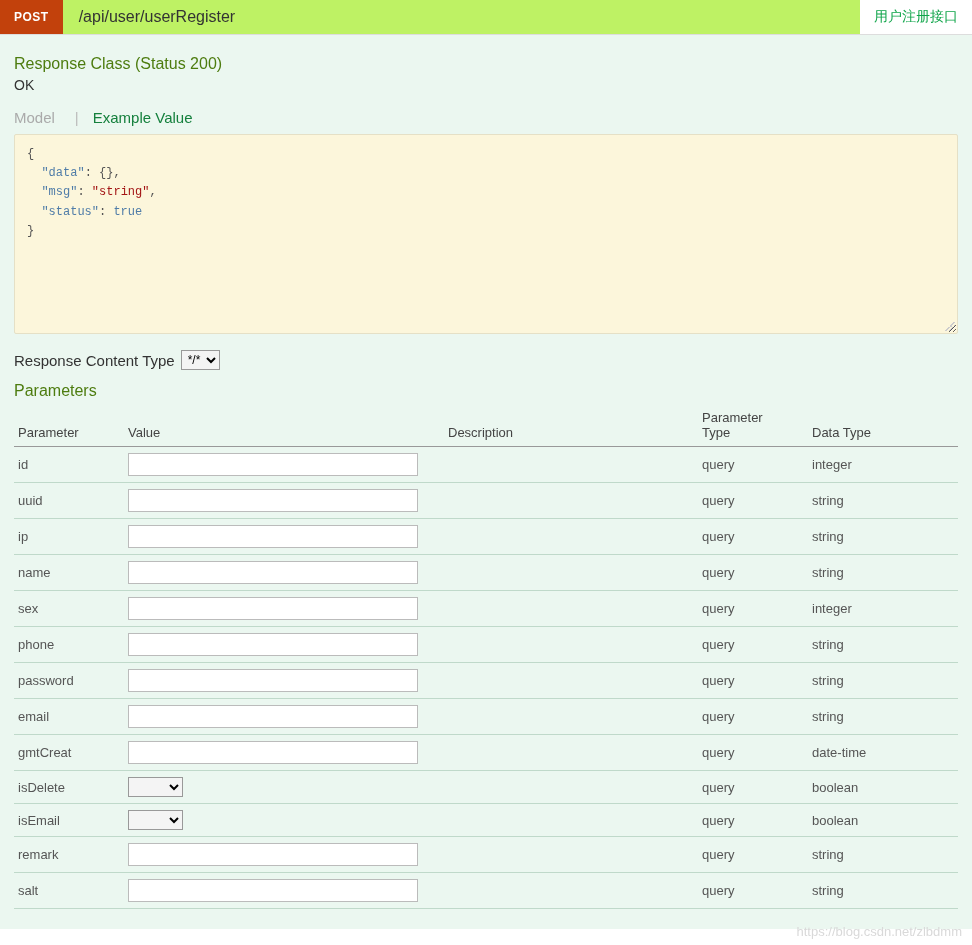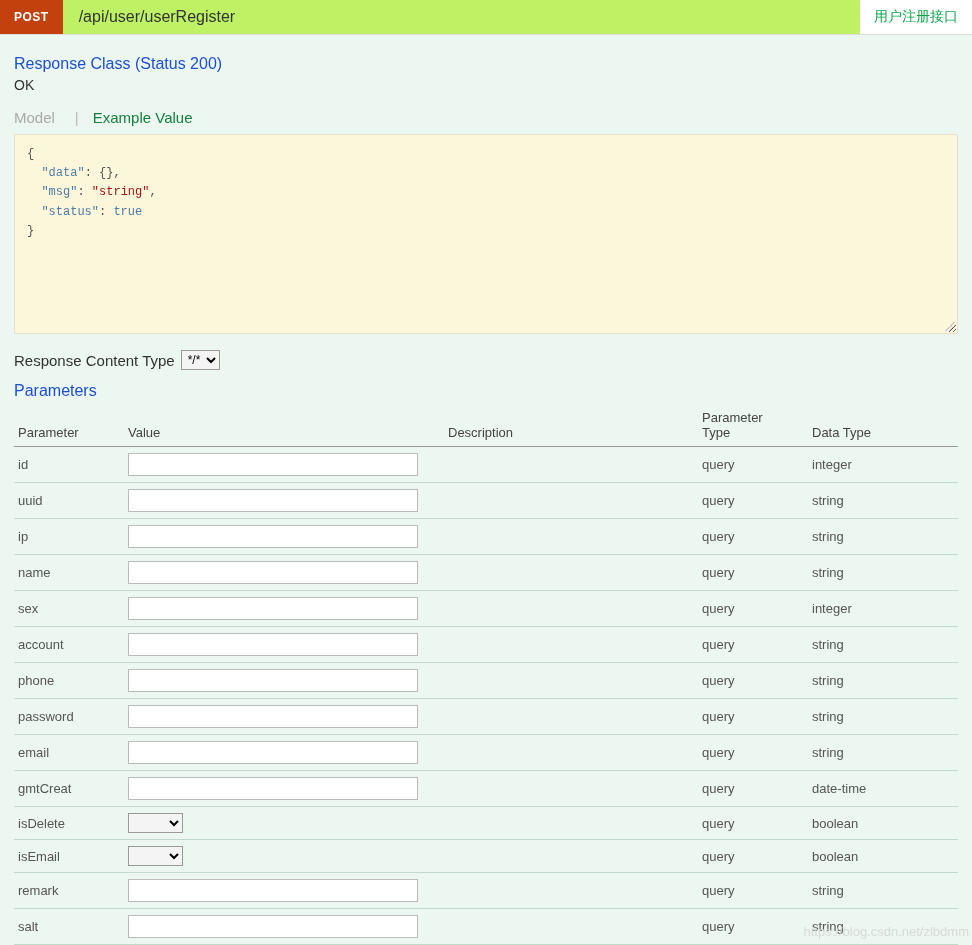--- a/index.html
+++ b/index.html
@@ -34,21 +34,21 @@
 .endpoint-desc {
   color: #10a54a;
   font-size: 14px;
   padding: 8px 14px;
 }
 .body {
   background: #ebf7f0;
   padding: 12px 14px 20px 14px;
 }
 .section-title {
-  color: #1d4ed8;
+  color: #4d7c0f;
   font-size: 16px;
   margin: 8px 0 4px 0;
   font-weight: normal;
 }
 .status-ok {
   color: #333;
   margin-bottom: 14px;
 }
 .tab-row {
   display: flex;
@@ -146,21 +146,21 @@
   border: 1px solid #999;
   background: #f4f4f4;
   font-size: 12px;
   padding: 1px 2px;
 }
 table.params td.pdesc { }
 table.params td.ptype { width: 110px; }
 table.params td.pdtype { width: 150px; }
 .watermark {
   position: fixed;
-  right: 3px;
+  right: 10px;
   bottom: 6px;
   color: #d9d9d9;
   font-size: 13px;
   pointer-events: none;
 }
 </style>
 </head>
 <body>
 
 <div class="header-bar">
@@ -233,27 +233,20 @@
           <td class="pdtype">string</td>
         </tr>
         <tr>
           <td class="pname">sex</td>
           <td class="pval"><input type="text" style=""></td>
           <td class="pdesc"></td>
           <td class="ptype">query</td>
           <td class="pdtype">integer</td>
         </tr>
         <tr>
-          <td class="pname">account</td>
-          <td class="pval"><input type="text" style=""></td>
-          <td class="pdesc"></td>
-          <td class="ptype">query</td>
-          <td class="pdtype">string</td>
-        </tr>
-        <tr>
           <td class="pname">phone</td>
           <td class="pval"><input type="text" style=""></td>
           <td class="pdesc"></td>
           <td class="ptype">query</td>
           <td class="pdtype">string</td>
         </tr>
         <tr>
           <td class="pname">password</td>
           <td class="pval"><input type="text" style=""></td>
           <td class="pdesc"></td>

